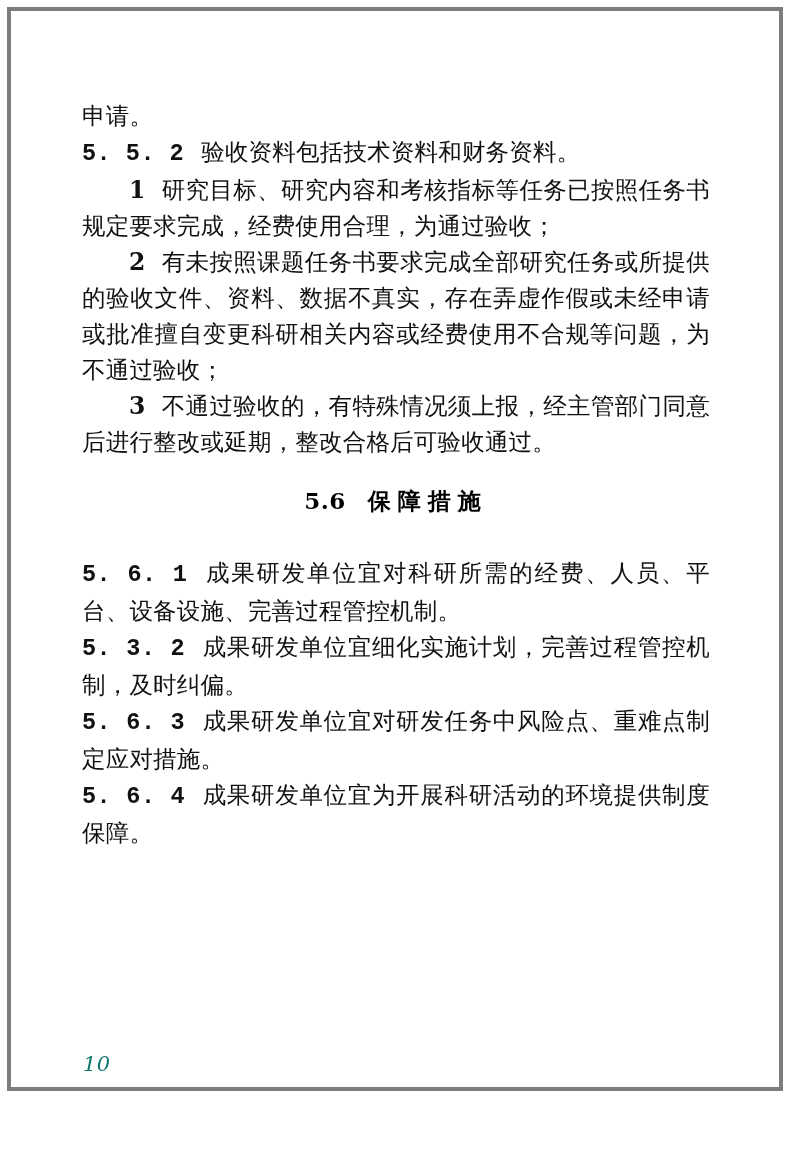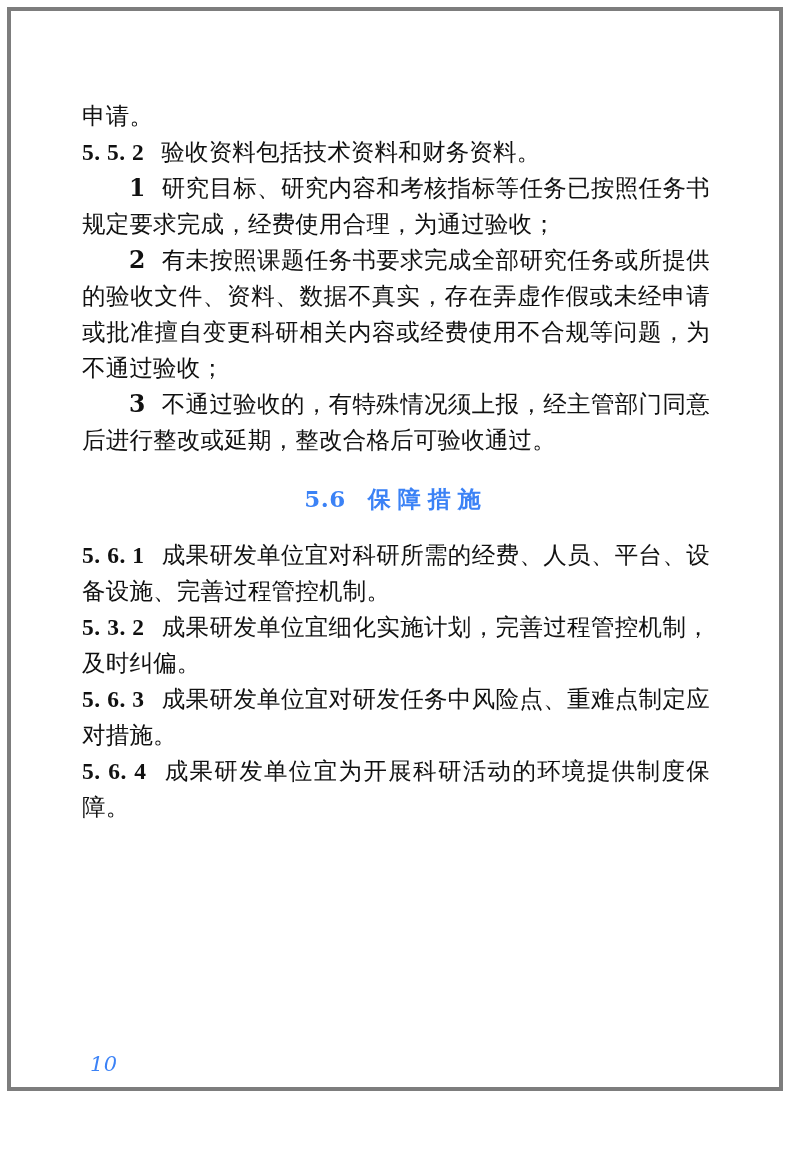--- a/index.html
+++ b/index.html
@@ -45,64 +45,64 @@
     font-family: "DejaVu Serif", "Liberation Serif", serif;
   }
   .para.cont {           
     text-indent: 0;
   }
   .para.item {           
     text-indent: 47px;
   }
   .num {
     font-weight: bold;
-    font-family: Liberation Serif, serif;
+    font-family: Liberation Mono, monospace;
     letter-spacing: 0.5px;
     white-space: nowrap;
   }
   .num-gap {
     display: inline-block;
     width: 17px;
   }
   .item-num {
     font-weight: bold;
     font-family: "DejaVu Serif", "Liberation Serif", serif;
   }
   .item-gap {
     display: inline-block;
     width: 16px;
   }
   
   .heading {
     text-align: center;
     font-size: 23px;
     font-weight: bold;
-    color: #3b82f6;
-    margin: 26px 0 22px 0;
+    color: #000000;
+    margin: 26px 0 38px 0;
     font-family: "DejaVu Serif", "Liberation Serif", serif;
   }
   .heading .h-num {
     letter-spacing: 0.5px;
   }
   .heading .h-gap {
     display: inline-block;
     width: 22px;
   }
   .heading .h-title {
     letter-spacing: 7px;
   }
   
   .footer {
     position: absolute;
-    left: 90px;
+    left: 83px;
     bottom: 22px;
     font-family: "DejaVu Serif", "Liberation Serif", serif;
     font-style: italic;
     font-size: 21px;
-    color: #3b82f6;
+    color: #0f766e;
     letter-spacing: 0.5px;
   }
 </style>
 </head>
 <body>
 
 <div class="page">
 
   <div class="page-frame"></div>
 

